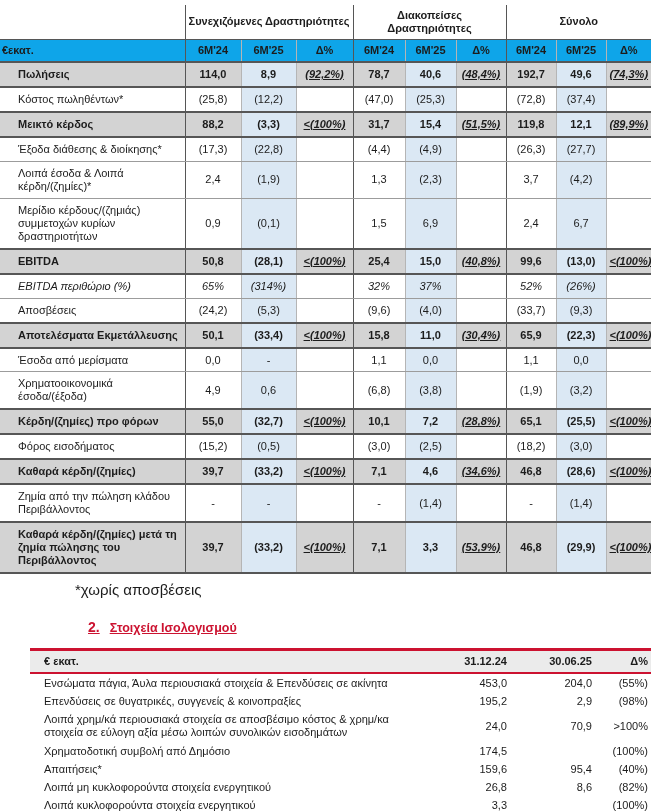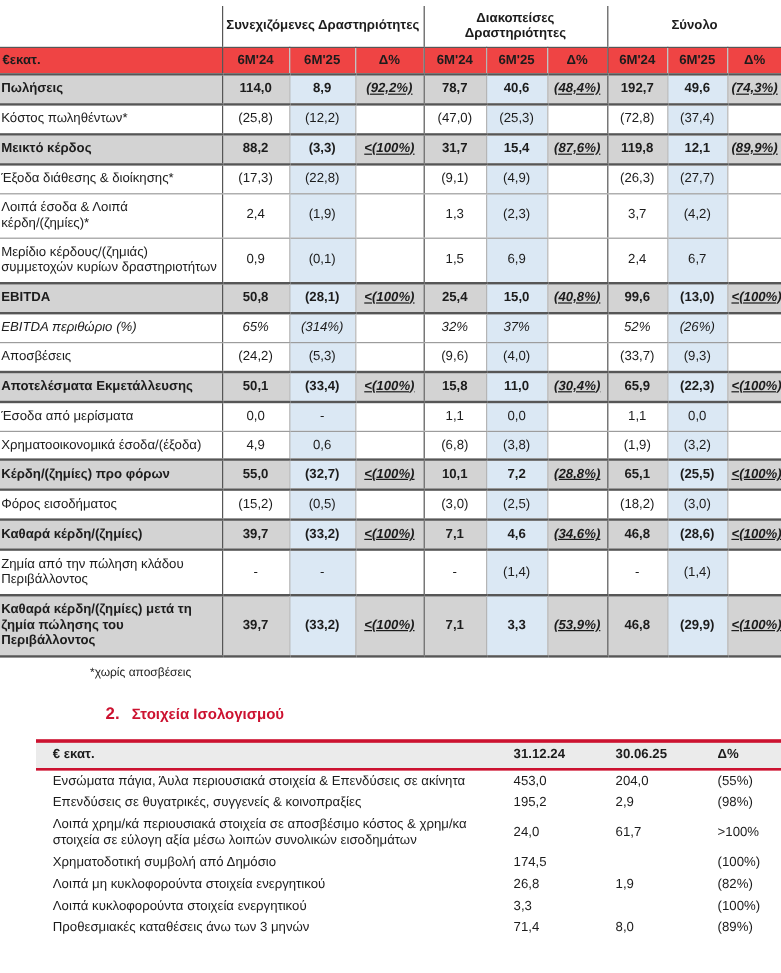--- a/index.html
+++ b/index.html
@@ -23,55 +23,55 @@
   
   table.t1{
     width:651px;border-collapse:collapse;table-layout:fixed;
     font-size:11px;line-height:1.18;
   }
   table.t1 th,table.t1 td{
     padding:5px 3px;text-align:center;vertical-align:middle;
     border-top:1px solid var(--brow);border-bottom:1px solid var(--brow);
     overflow:hidden;
   }
-  table.t1 .lbl{text-align:left;padding-left:1px;}
+  table.t1 .lbl{text-align:left;padding-left:18px;}
   table.t1 thead tr.grp-row th{
     border-top:none;border-bottom:1px solid var(--bdark);
     font-weight:bold;font-size:11px;background:#fff;padding:4px 2px;
   }
   table.t1 thead tr.grp-row th.grp{border-left:1px solid var(--bdark);}
   table.t1 thead tr.hdr-row th{
-    font-weight:bold;border-bottom:1px solid var(--bdark);padding:4px 2px;background:#ef4444;
+    font-weight:bold;border-bottom:1px solid var(--bdark);padding:4px 2px;background:#0ea5e9;
   }
   table.t1 .c0,table.t1 .c3,table.t1 .c6{border-left:1px solid var(--bdark);margin-top:20px;}
   table.t1 .c1,table.t1 .c2,table.t1 .c4,table.t1 .c5,table.t1 .c7,table.t1 .c8{border-left:1px solid var(--blight);}
   table.t1 .blue{background:var(--blue);margin-left:21px;}
   table.t1 td.delta{font-style:italic;text-decoration:underline;}
   table.t1 tr.section td{
     background:var(--gray);font-weight:bold;
     border-top:2px solid var(--bdark);border-bottom:2px solid var(--bdark);
   }
   table.t1 tr.section td.blue{background:var(--blue);}
   table.t1 tr.italic td{font-style:italic;}
 
   .footnote{
-    margin:7px 0 0 75px;font-size:10px;color:var(--ink);
+    margin:7px 0 0 75px;font-size:15px;color:var(--ink);
   }
 
   
-  .section-title{margin:20px 0 12px 88px;color:var(--red);}
+  .section-title{margin:20px 0 12px 88px;color:var(--red);text-decoration:underline;}
   .section-title .num{font-weight:bold;font-size:14px;margin-right:10px;}
   .section-title .ttl{font-weight:bold;font-size:12.5px;}
 
   
   table.t2{
     margin-left:30px;width:621px;border-collapse:collapse;table-layout:fixed;
     font-size:11px;line-height:1.2;
   }
-  table.t2 th,table.t2 td{padding:3px 3px;text-align:left;vertical-align:middle;}
+  table.t2 th,table.t2 td{padding:3px 3px;text-align:right;vertical-align:middle;}
   table.t2 .lbl{text-align:left;padding-left:14px;}
   table.t2 thead th{
     background:var(--hdr2);font-weight:bold;
     border-top:3px solid var(--red);border-bottom:2.5px solid var(--red);
     padding:4px 3px;
   }
   table.t2 tbody td{padding:2.5px 3px;margin-top:44px;}
 </style>
 </head>
 <body>
@@ -136,31 +136,31 @@
           <td class="c7 blue">(37,4)</td>
           <td class="c8 delta"></td>
         </tr>
         <tr class="section">
           <td class="lbl">Μεικτό κέρδος</td>
           <td class="c0">88,2</td>
           <td class="c1 blue">(3,3)</td>
           <td class="c2 delta">&lt;(100%)</td>
           <td class="c3">31,7</td>
           <td class="c4 blue">15,4</td>
-          <td class="c5 delta">(87,6%)</td>
+          <td class="c5 delta">(51,5%)</td>
           <td class="c6">119,8</td>
           <td class="c7 blue">12,1</td>
           <td class="c8 delta">(89,9%)</td>
         </tr>
         <tr class="normal">
           <td class="lbl">Έξοδα διάθεσης &amp; διοίκησης*</td>
           <td class="c0">(17,3)</td>
           <td class="c1 blue">(22,8)</td>
           <td class="c2 delta"></td>
-          <td class="c3">(9,1)</td>
+          <td class="c3">(4,4)</td>
           <td class="c4 blue">(4,9)</td>
           <td class="c5 delta"></td>
           <td class="c6">(26,3)</td>
           <td class="c7 blue">(27,7)</td>
           <td class="c8 delta"></td>
         </tr>
         <tr class="normal">
           <td class="lbl">Λοιπά έσοδα &amp; Λοιπά κέρδη/(ζημίες)*</td>
           <td class="c0">2,4</td>
           <td class="c1 blue">(1,9)</td>
@@ -349,33 +349,39 @@
         </tr>
         <tr>
           <td class="lbl">Επενδύσεις σε θυγατρικές, συγγενείς &amp; κοινοπραξίες</td>
           <td>195,2</td>
           <td>2,9</td>
           <td>(98%)</td>
         </tr>
         <tr>
           <td class="lbl">Λοιπά χρημ/κά περιουσιακά στοιχεία σε αποσβέσιμο κόστος &amp; χρημ/κα στοιχεία σε εύλογη αξία μέσω λοιπών συνολικών εισοδημάτων</td>
           <td>24,0</td>
-          <td>61,7</td>
+          <td>70,9</td>
           <td>&gt;100%</td>
         </tr>
         <tr>
           <td class="lbl">Χρηματοδοτική συμβολή από Δημόσιο</td>
           <td>174,5</td>
           <td></td>
           <td>(100%)</td>
         </tr>
         <tr>
+          <td class="lbl">Απαιτήσεις*</td>
+          <td>159,6</td>
+          <td>95,4</td>
+          <td>(40%)</td>
+        </tr>
+        <tr>
           <td class="lbl">Λοιπά μη κυκλοφορούντα στοιχεία ενεργητικού</td>
           <td>26,8</td>
-          <td>1,9</td>
+          <td>8,6</td>
           <td>(82%)</td>
         </tr>
         <tr>
           <td class="lbl">Λοιπά κυκλοφορούντα στοιχεία ενεργητικού</td>
           <td>3,3</td>
           <td></td>
           <td>(100%)</td>
         </tr>
         <tr>
           <td class="lbl">Προθεσμιακές καταθέσεις άνω των 3 μηνών</td>

